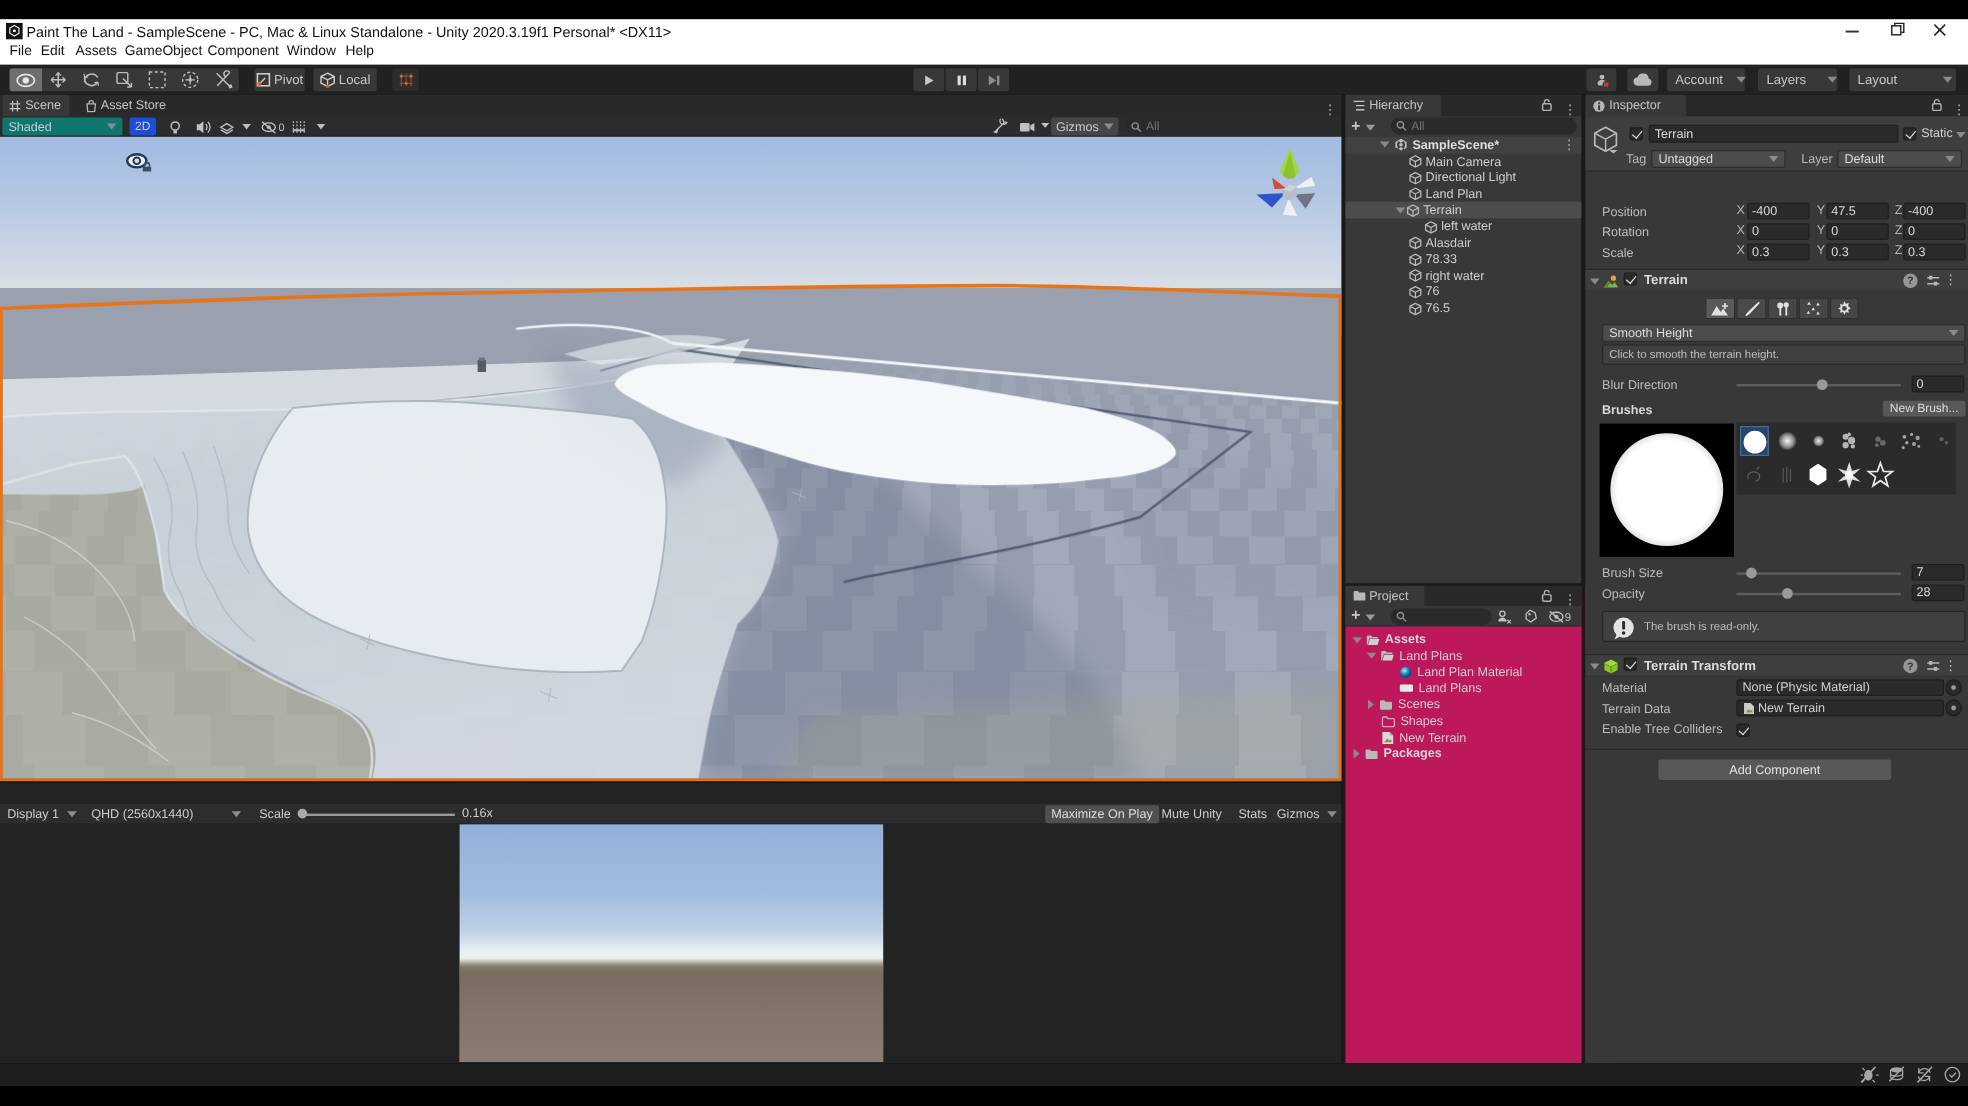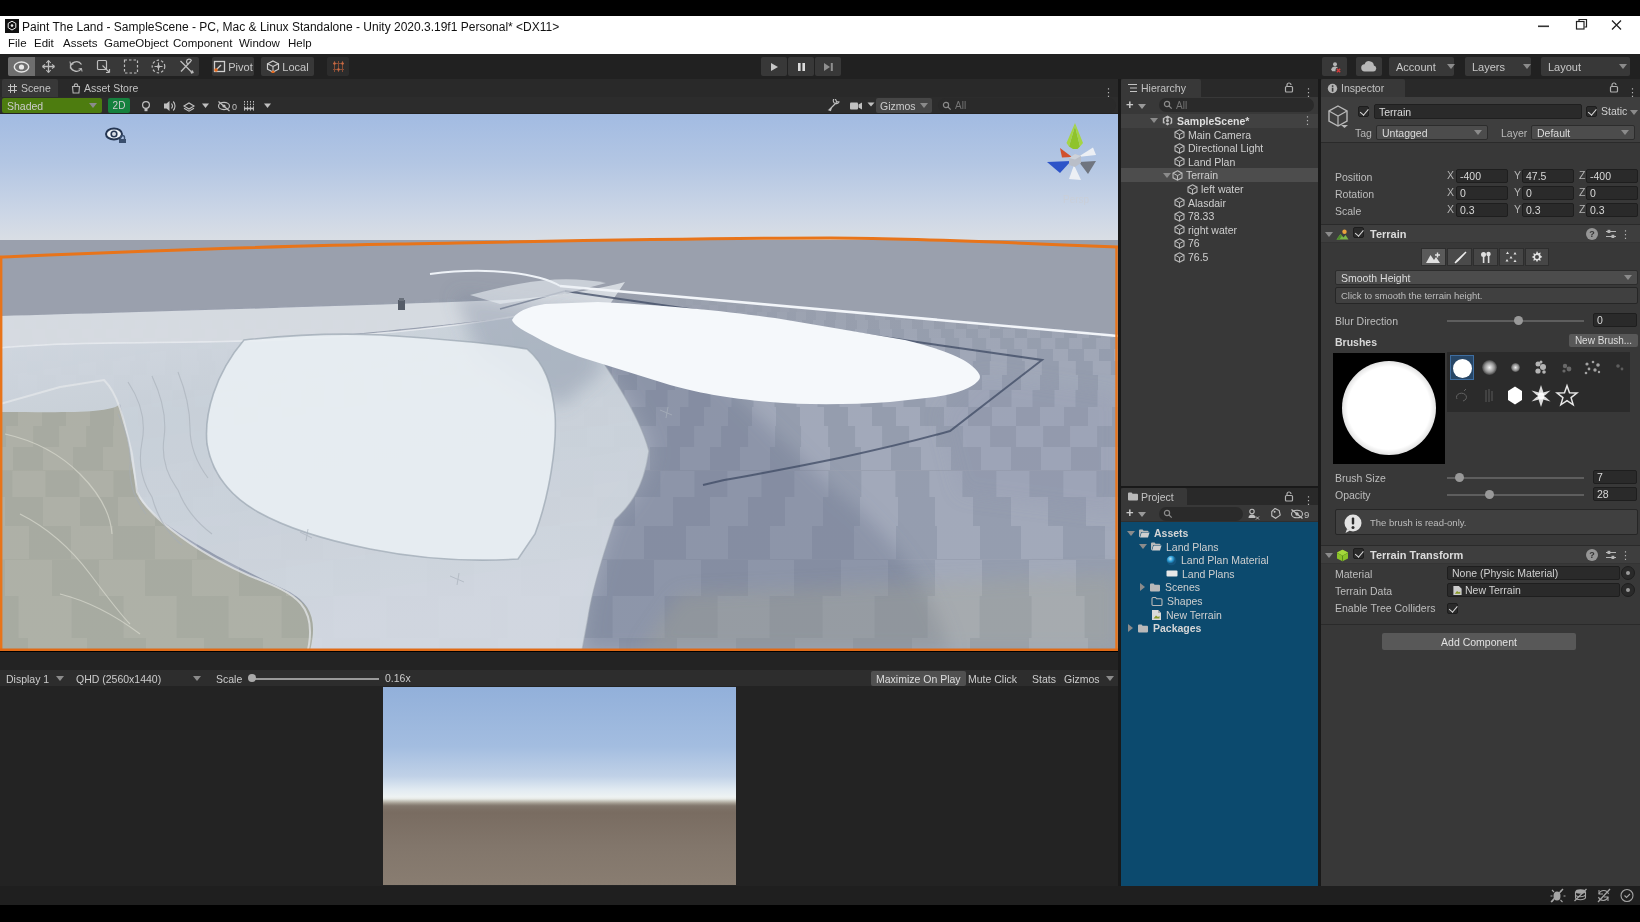--- a/index.html
+++ b/index.html
@@ -29,21 +29,21 @@
   .dots:after{content:"⋮";font-size:11px;color:#b5b5b5;}
   .lock{color:#b5b5b5;font-size:10px;}
   
   #scene-wrap{left:0;top:79px;width:1118px;height:572px;background:#2d2d2d;}
   #scene-view{position:absolute;left:0;top:35px;width:1118px;height:537px;overflow:hidden;background:#9aa0ad;}
   
   #game-wrap{left:0;top:652px;width:1118px;height:234px;background:#232323;}
   
   #hier{left:1121px;top:79px;width:197px;height:408px;background:#383838;}
   
-  #proj{left:1121px;top:488px;width:229px;height:398px;background:#0c4a6e;padding-left:24px;}
+  #proj{left:1121px;top:488px;width:229px;height:398px;background:#be185d;padding-left:24px;}
   
   #insp{left:1321px;top:79px;width:319px;height:807px;background:#383838;}
   
   #status{left:0;top:886px;width:1640px;height:19px;background:#1f1f1f;}
   .treerow{position:absolute;left:0;width:100%;height:14px;display:flex;align-items:center;
            color:#cfcfcf;font-size:10.5px;white-space:nowrap;}
   .fold{width:0;height:0;border-left:4px solid transparent;border-right:4px solid transparent;
         border-top:5px solid #8b8b8b;display:inline-block;}
   
   .cb{position:absolute;width:11px;height:11px;background:#2a2a2a;border:1px solid #1d1d1d;border-radius:2px;}
@@ -229,22 +229,22 @@
             </g>
           </svg>Scene</div>
       <div class="tab inactive" style="left:66px;width:80px;padding-left:5px">
         <svg width="10" height="11" viewBox="0 0 10 11" style="margin-right:3px">
             <path d="M1.5 3.5h7l-.6 6.5H2.1Z" fill="none" stroke="#b5b5b5" stroke-width="1.1"></path>
             <path d="M3.3 3.5V2.6a1.7 1.7 0 0 1 3.4 0v.9" fill="none" stroke="#b5b5b5" stroke-width="1.1"></path>
           </svg>Asset Store</div>
       <div class="abs dots" style="left:1103px;top:3px"></div>
     </div>
     <div class="paneltools" style="left:0;top:18px;width:1118px;height:17px;border-bottom:1px solid #232323;background:#2c2c2c">
-      <div class="row" style="position:absolute;left:2px;top:1px;width:100px;height:15px;background:#4d7c0f;border-radius:2px;color:#ccc;font-size:10.5px;padding:0 5px">Shaded<span class="fold" style="margin-left:auto"></span></div>
-      <div class="row" style="position:absolute;left:108px;top:1px;width:22px;height:15px;background:#15803d;border-radius:2px;color:#ccc;font-size:10px;justify-content:center">2D</div>
+      <div class="row" style="position:absolute;left:2px;top:1px;width:100px;height:15px;background:#0f766e;border-radius:2px;color:#ccc;font-size:10.5px;padding:0 5px">Shaded<span class="fold" style="margin-left:auto"></span></div>
+      <div class="row" style="position:absolute;left:108px;top:1px;width:22px;height:15px;background:#1d4ed8;border-radius:2px;color:#ccc;font-size:10px;justify-content:center">2D</div>
       <svg class="abs" style="left:136px;top:2px" width="150" height="14" viewBox="0 0 150 14" fill="#c0c0c0">
         <g transform="translate(10,7)">
             <circle r="3.4" cy="-1" fill="none" stroke="#c0c0c0" stroke-width="1.2"></circle>
             <rect x="-1.5" y="2.6" width="3" height="2.6"></rect>
           </g>
         <g transform="translate(32,7)">
             <path d="M-4-2.5h2.5L1.5-5v10L-1.5 2.5H-4Z"></path>
             <path d="M3.5-2.5a4 4 0 0 1 0 5M5.2-4.5a6.5 6.5 0 0 1 0 9" stroke="#c0c0c0" stroke-width="1.1" fill="none"></path>
           </g>
         <g transform="translate(53,7)">
@@ -402,21 +402,21 @@
   </div>
   <div class="abs" id="game-wrap">
     <div class="paneltools" style="left:0;top:18px;width:1118px;height:17px;background:#2d2d2d;border-bottom:1px solid #232323">
       <div class="row" style="position:absolute;left:2px;top:1px;width:66px;height:15px;color:#ccc;font-size:10.5px;padding:0 4px">Display 1<span class="fold" style="margin-left:auto"></span></div>
       <div class="row" style="position:absolute;left:72px;top:1px;width:133px;height:15px;color:#ccc;font-size:10.5px;padding:0 4px">QHD (2560x1440)<span class="fold" style="margin-left:auto"></span></div>
       <div class="row" style="position:absolute;left:216px;top:1px;height:15px;color:#ccc;font-size:10.5px">Scale</div>
       <div class="abs" style="left:250px;top:8px;width:129px;height:1.5px;background:#999"></div>
       <div class="abs" style="left:248px;top:4px;width:8px;height:8px;border-radius:50%;background:#aaa"></div>
       <div class="abs" style="left:385px;top:2px;color:#ccc;font-size:10.5px">0.16x</div>
       <div class="row" style="position:absolute;left:871px;top:1px;height:15px;background:#505050;border-radius:2px;color:#ddd;font-size:10.5px;padding:0 5px">Maximize On Play</div>
-      <div class="row" style="position:absolute;left:964px;top:1px;height:15px;color:#ccc;font-size:10.5px;padding:0 4px">Mute Click</div>
+      <div class="row" style="position:absolute;left:964px;top:1px;height:15px;color:#ccc;font-size:10.5px;padding:0 4px">Mute Unity</div>
       <div class="row" style="position:absolute;left:1028px;top:1px;height:15px;color:#ccc;font-size:10.5px;padding:0 4px">Stats</div>
       <div class="row" style="position:absolute;left:1060px;top:1px;height:15px;color:#ccc;font-size:10.5px;padding:0 4px">Gizmos<span class="fold" style="margin-left:6px"></span></div>
     </div>
     <div class="abs" style="left:0;top:35px;width:1118px;height:199px;background:#232323">
       <div class="abs" style="left:383px;top:0;width:353px;height:198px;background:linear-gradient(#92b0da 0%,#a3bde0 30%,#c0d1e7 45%,#e2ebf2 52%,#eef3f3 55.5%,#dcdcd2 58%,#a29888 62%,#837a6e 70%,#8a7e72 100%)"></div>
       <div class="abs" style="left:383px;top:112px;width:353px;height:86px;background:linear-gradient(rgba(120,108,98,0) 0%,rgba(120,108,98,.85) 8%,#796c61 16%,#82766b 55%,#897d71 100%)"></div>
     </div>
   </div>
   <div class="abs" id="hier">
     <div class="tabbar" style="left:0;top:0;width:197px;height:18px">

